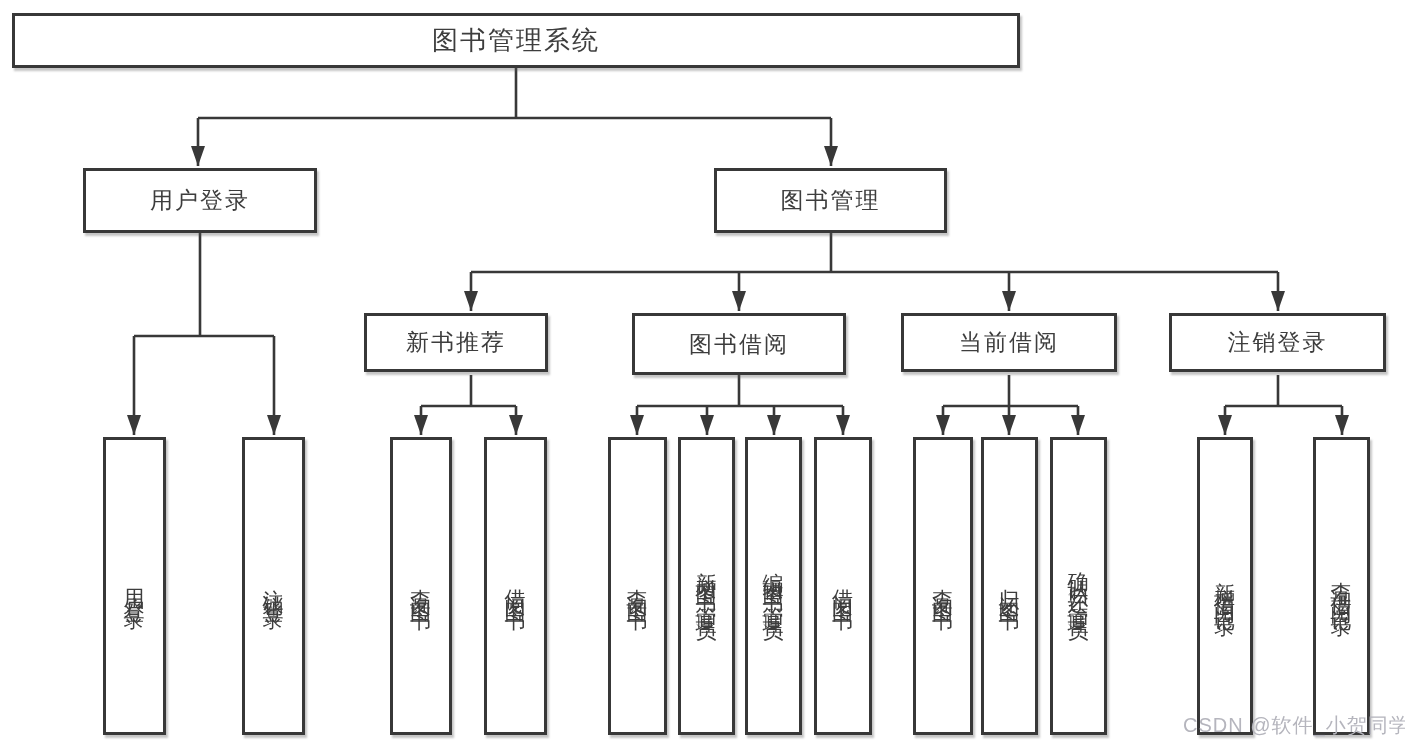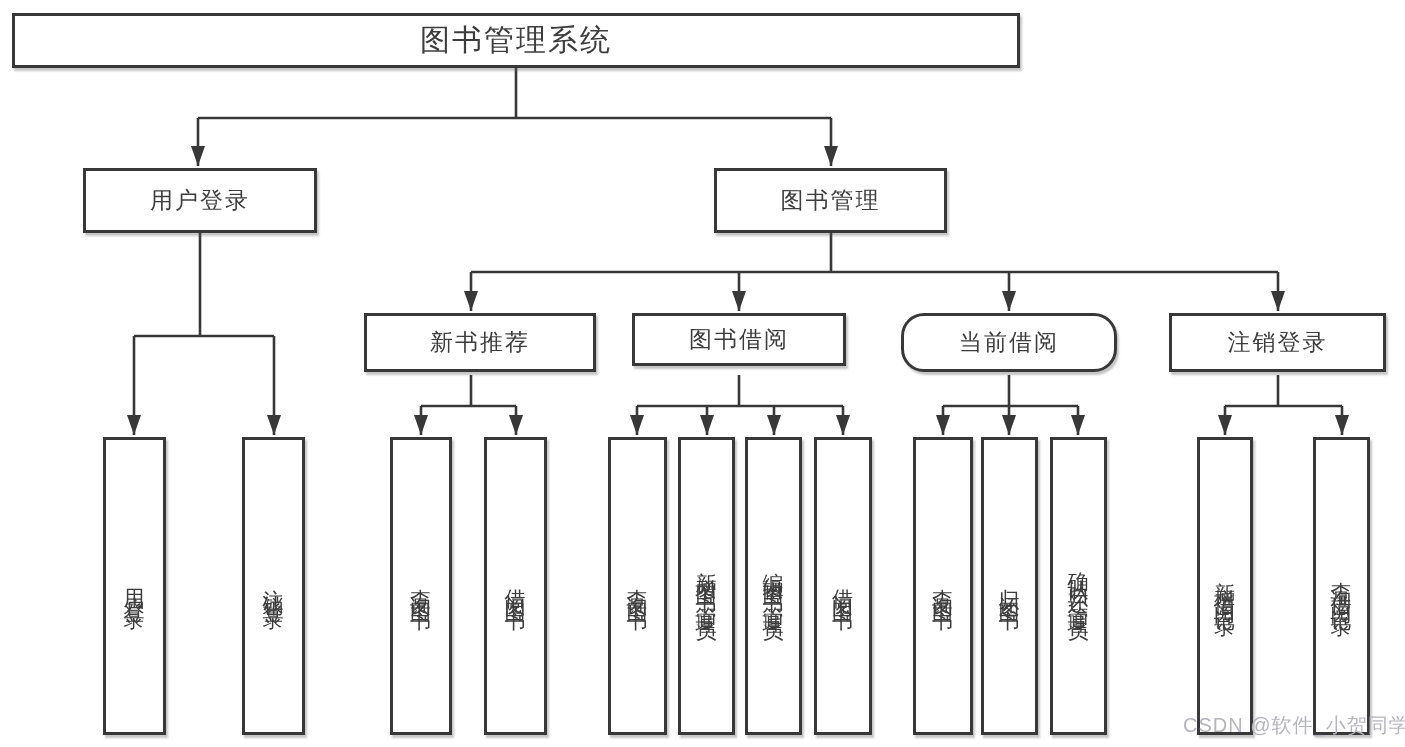--- a/index.html
+++ b/index.html
@@ -34,21 +34,21 @@
     align-items: center;
     justify-content: center;
     box-shadow: 2px 3px 2px rgba(90,90,90,0.35);
   }
   .node.h span {
     font-size: 23px;
     letter-spacing: 2px;
     color: var(--text);
     white-space: nowrap;
   }
-  .node.root span { font-size: 30px; text-align: right; }
+  .node.root span { font-size: 26px; text-align: right; }
   .node.v span {
     writing-mode: vertical-rl;
     text-orientation: mixed;
     font-size: 21px;
     letter-spacing: 7px;
     line-height: 1.0;
     color: var(--text);
   }
   .watermark {
     position: absolute;
@@ -124,27 +124,27 @@
     <span>图书管理系统</span>
   </div>
 
   <div class="node h" style="left:83px; top:168px; width:234px; height:65px;">
     <span>用户登录</span>
   </div>
   <div class="node h" style="left:714px; top:168px; width:233px; height:65px;text-align:center;">
     <span>图书管理</span>
   </div>
 
-  <div class="node h" style="left:364px; top:313px; width:232px; height:59px;">
+  <div class="node h" style="left:364px; top:313px; width:184px; height:59px;">
     <span>新书推荐</span>
   </div>
-  <div class="node h" style="left:632px; top:313px; width:214px; height:53px;">
+  <div class="node h" style="left:632px; top:313px; width:214px; height:62px;">
     <span>图书借阅</span>
   </div>
-  <div class="node h" style="left:901px; top:313px; width:216px; height:59px;border-radius:23px;">
+  <div class="node h" style="left:901px; top:313px; width:216px; height:59px;">
     <span>当前借阅</span>
   </div>
   <div class="node h" style="left:1169px; top:313px; width:217px; height:59px;">
     <span>注销登录</span>
   </div>
 
   <div class="node v" style="left:103px; top:437px; width:63px; height:298px;">
     <span>用户登录</span>
   </div>
   <div class="node v" style="left:242px; top:437px; width:63px; height:298px;">

